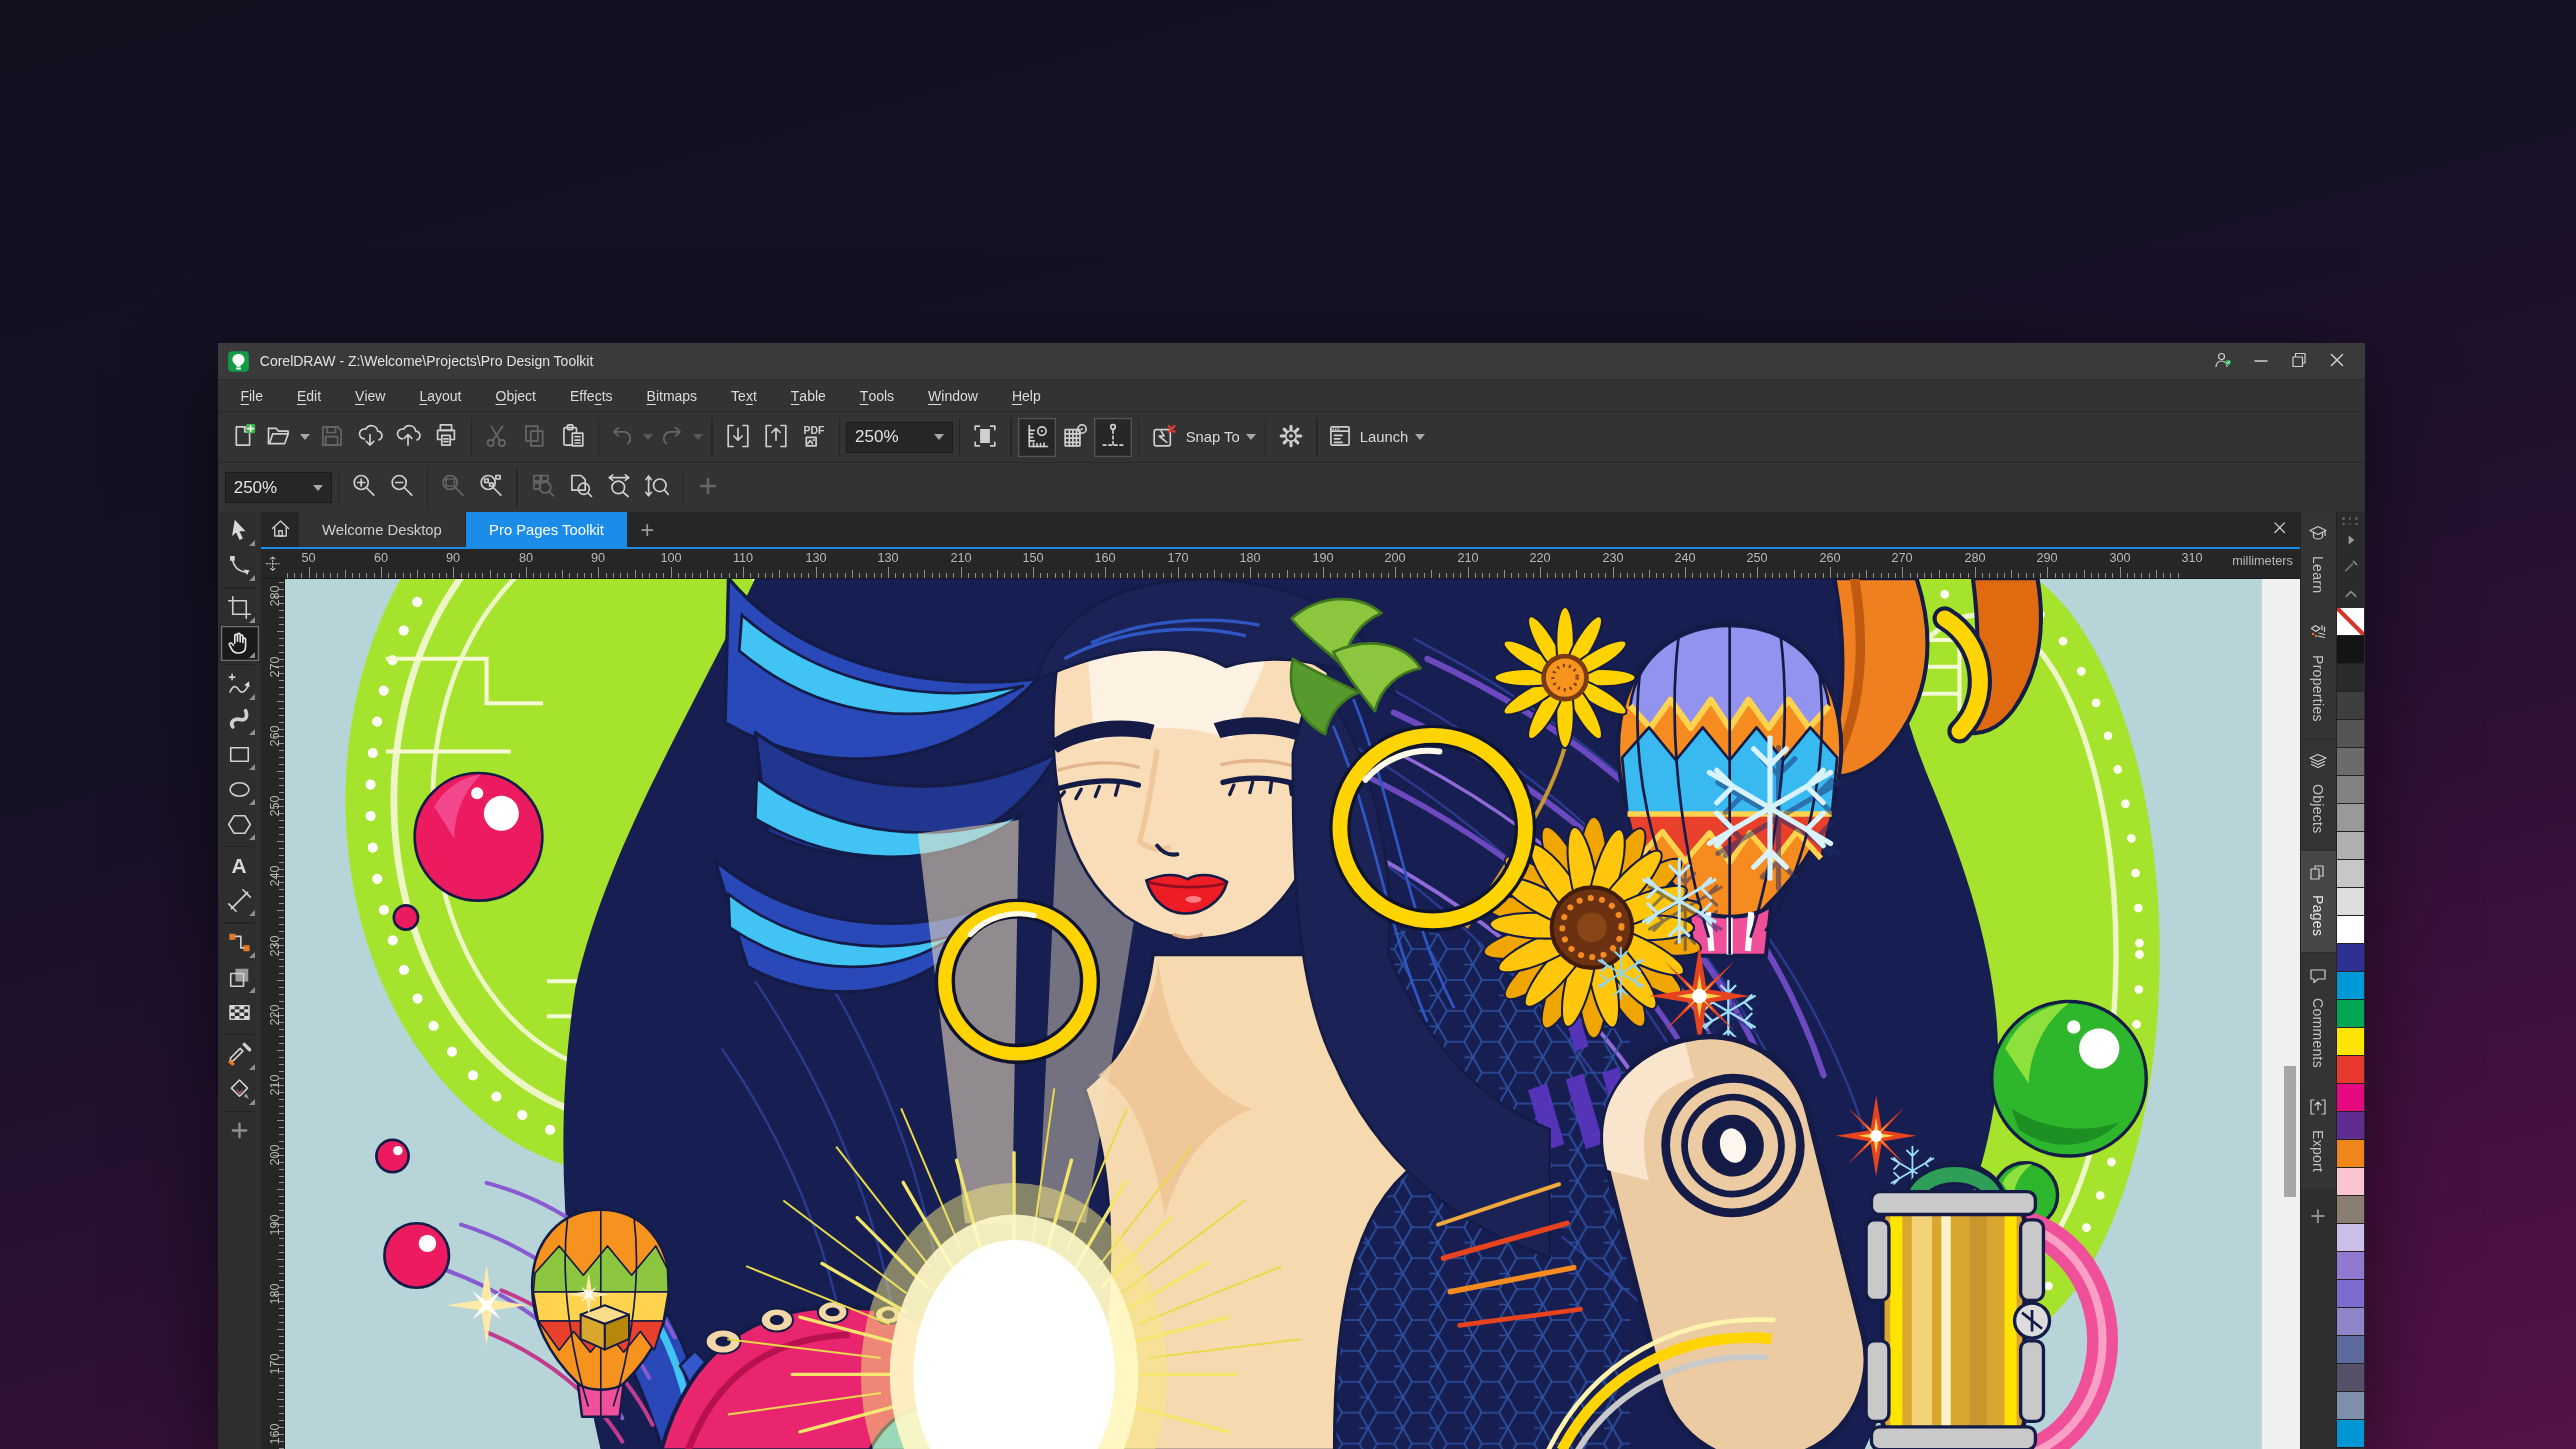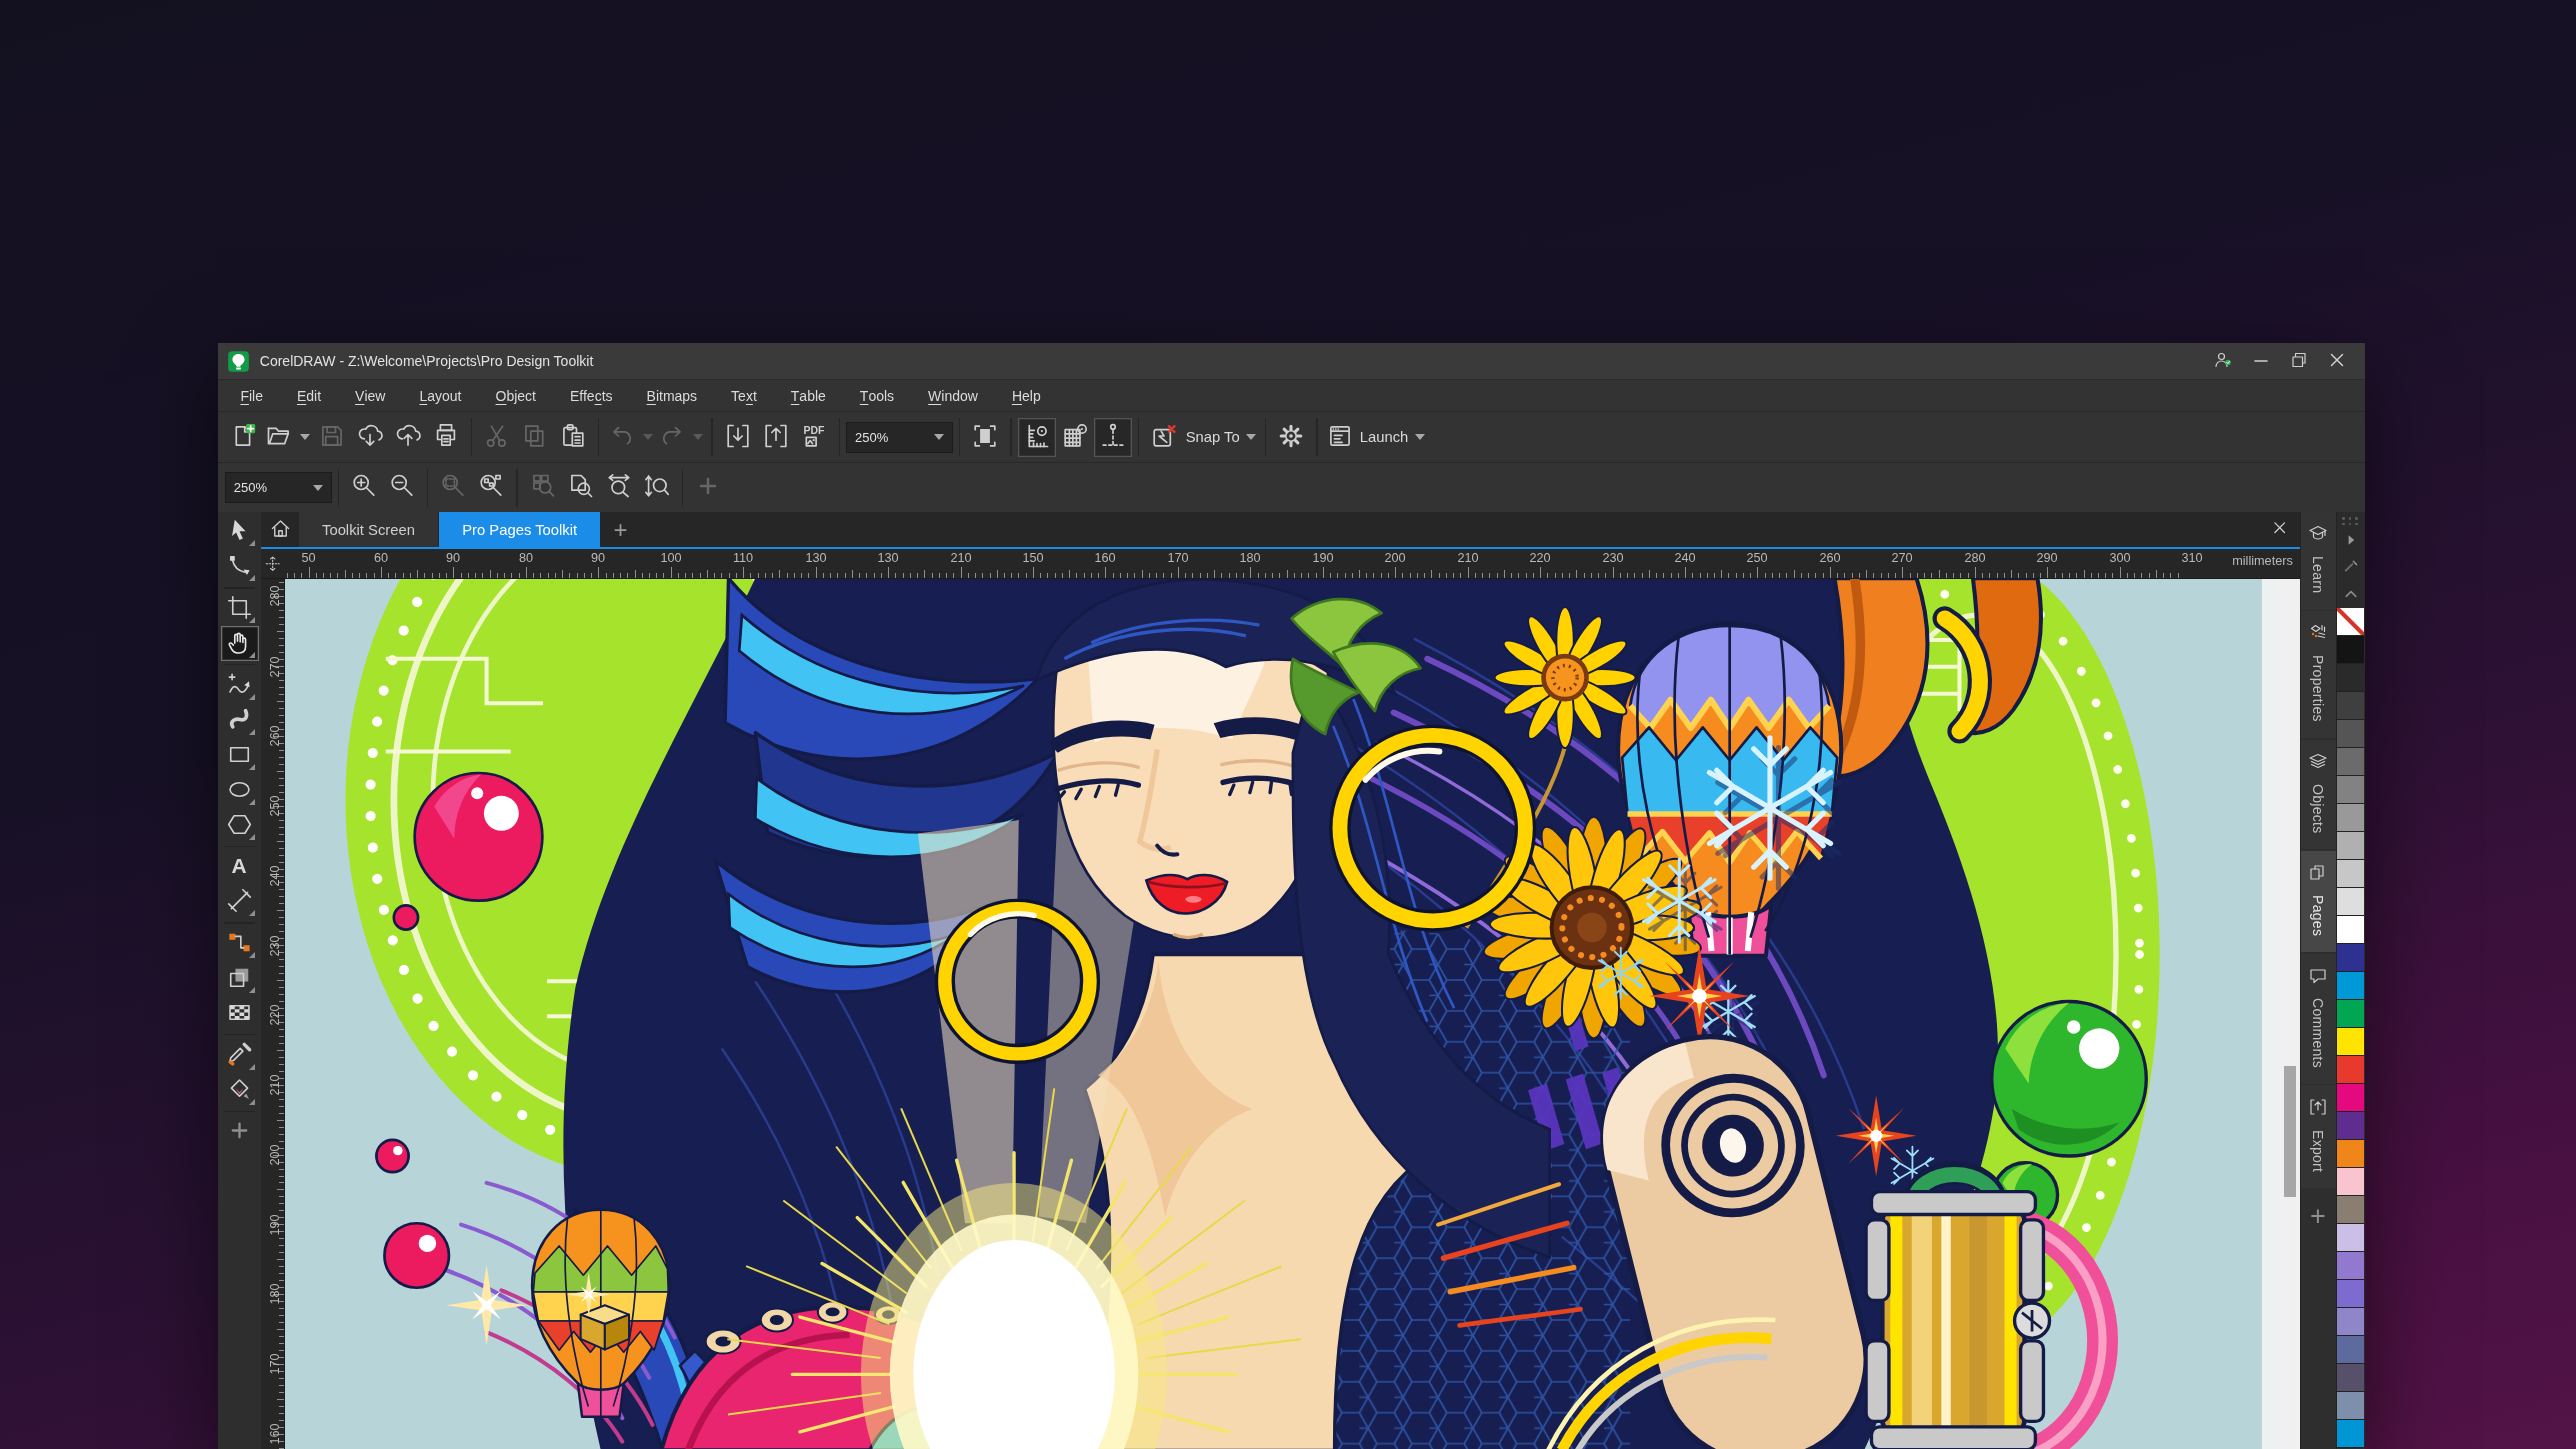--- a/index.html
+++ b/index.html
@@ -34,21 +34,21 @@
     position:relative; padding:0 2.7px; }
   .tbtn svg { width:28px; height:28px; flex:none; }
   .tbtn.disabled { opacity:.33; }
   .tbtn.pressed { background:#272727; box-shadow:inset 0 0 0 1.3px #555; }
   .tbtn .lbl { font-size:14.8px; color:#dadada; white-space:nowrap; }
   .drop { width:0; height:0; border-left:5.4px solid transparent; border-right:5.4px solid transparent;
     border-top:6px solid #a8a8a8; margin-left:1.3px; }
   .sep { width:1.3px; height:38px; background:#262626; margin:0 6px; flex:none; }
   .combo { height:31px; min-width:107px; background:#262626; border:0.7px solid #1b1b1b;
     display:flex; align-items:center; padding:0 8px; gap:6.7px; }
-  .combo .val { flex:1; font-size:13px; color:#e3e3e3; }
+  .combo .val { flex:1; font-size:17px; color:#e3e3e3; }
 
   .main { flex:1; display:flex; min-height:0; }
   .toolbox { width:43px; background:#2e2e2e; display:flex; flex-direction:column; align-items:center;
     padding-top:2.7px; flex:none; }
   .tool { width:38px; height:35px; display:grid; place-items:center; position:relative; }
   .tool svg { width:27px; height:27px; }
   .tool.flyout::after { content:""; position:absolute; right:3.4px; bottom:3.4px; width:0; height:0;
     border-left:6.7px solid transparent; border-bottom:6.7px solid #8f8f8f; }
   .tool.active { background:#1a1a1a; box-shadow:inset 0 0 0 1.3px #707070; }
   .toolsep { width:31px; height:1.3px; background:#232323; margin:2.7px 0; }
@@ -512,21 +512,21 @@
 
       <div class="workspace">
         <div class="tabbar" id="tabbar">
             <div class="homebtn">
               <span><svg viewBox="0 0 40 40" fill="none" stroke="#cfcfcf" stroke-width="2.4" stroke-linecap="round" stroke-linejoin="round">
                   <path d="M6 20L20 7l14 13"></path>
                   <path d="M10 18v15h20V18"></path>
                   <rect x="17" y="24" width="6" height="9"></rect>
                 </svg></span>
             </div>
-            <div class="doc-tab">Toolkit Screen</div>
+            <div class="doc-tab">Welcome Desktop</div>
             <div class="doc-tab active">Pro Pages Toolkit</div>
             <div class="tab-add">+</div>
             <div class="tab-close">
               <span><svg viewBox="0 0 40 40" fill="none" stroke="#cfcfcf" stroke-width="2.4" stroke-linecap="round" stroke-linejoin="round">
                   <path d="M9 9l22 22M31 9L9 31" stroke-width="3"></path>
                 </svg></span>
             </div>
           </div>
 
         <div class="rulerrow">

